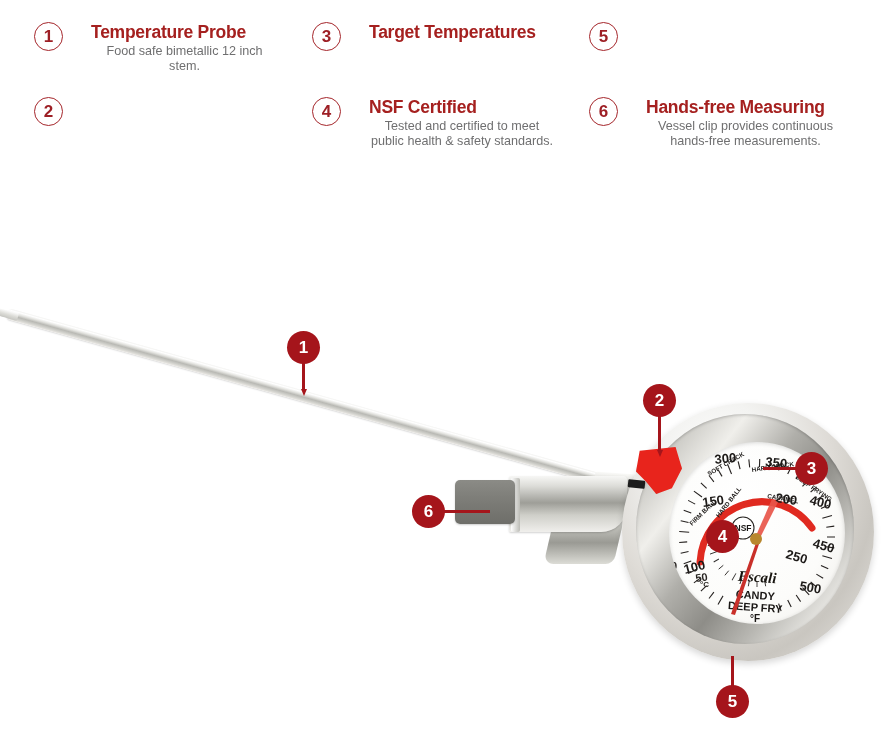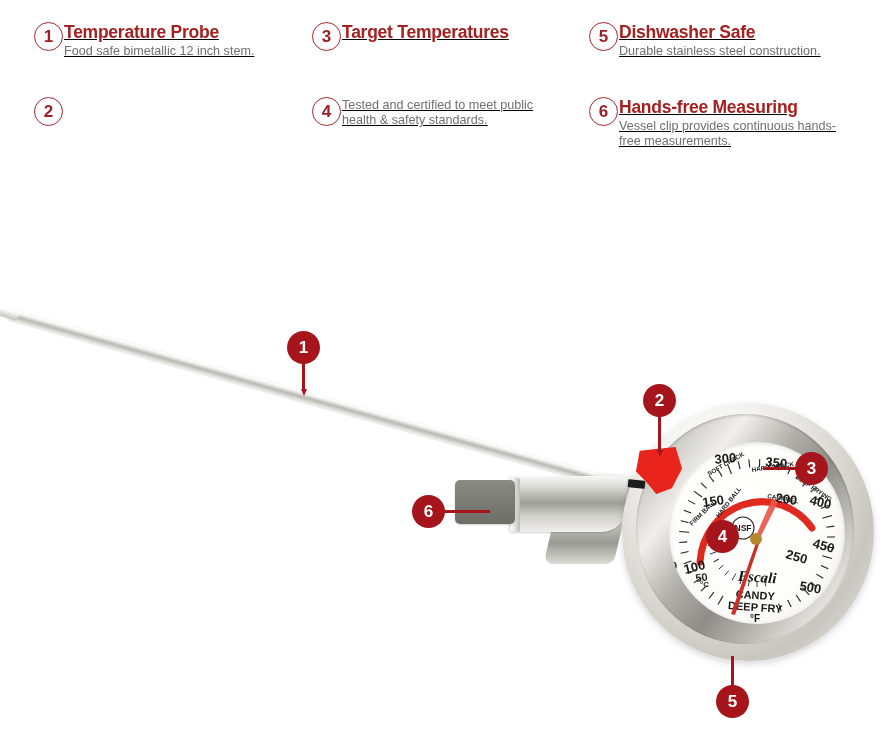--- a/index.html
+++ b/index.html
@@ -43,38 +43,38 @@
     color: #9d1f25;
     font-size: 17px;
     font-weight: bold;
     line-height: 27px;
     text-align: center;
     margin-top: 0px;
     box-sizing: border-box;
     font-family: "Liberation Sans", sans-serif;
   }
   .feature-text {
-    margin-left: 1px;
+    margin-left: 28px;
     padding-top: 0px;
-    text-decoration: underline;
   }
   .feature-title {
     color: #a5201f;
     font-size: 17.5px;
     font-weight: bold;
     line-height: 21px;
     letter-spacing: -0.25px;
     white-space: nowrap;
   }
   .feature-desc {
     color: #6f6f70;
     font-size: 12.6px;
     line-height: 15.4px;
     margin-top: 1px;
     max-width: 230px;
+    text-align: center;
   }
 
   
   .stage {
     position: absolute;
     left: 0;
     top: 190px;
     width: 883px;
     height: 546px;
   }
@@ -295,35 +295,32 @@
 
   <div class="feature">
     <div class="feature-num">3</div>
     <div class="feature-text">
       <div class="feature-title">Target Temperatures</div>
     </div>
   </div>
 
   <div class="feature">
     <div class="feature-num">5</div>
-    <div class="feature-text">
-      <div class="feature-title">Dishwasher Safe</div>
-      <div class="feature-desc">Durable stainless steel construction.</div>
-    </div>
   </div>
 
   <div class="feature">
     <div class="feature-num">2</div>
     <div class="feature-text">
     </div>
   </div>
 
   <div class="feature">
     <div class="feature-num">4</div>
     <div class="feature-text">
+      <div class="feature-title">NSF Certified</div>
       <div class="feature-desc">Tested and certified to meet public health &amp; safety standards.</div>
     </div>
   </div>
 
   <div class="feature">
     <div class="feature-num">6</div>
     <div class="feature-text">
       <div class="feature-title">Hands-free Measuring</div>
       <div class="feature-desc">Vessel clip provides continuous hands-free measurements.</div>
     </div>

